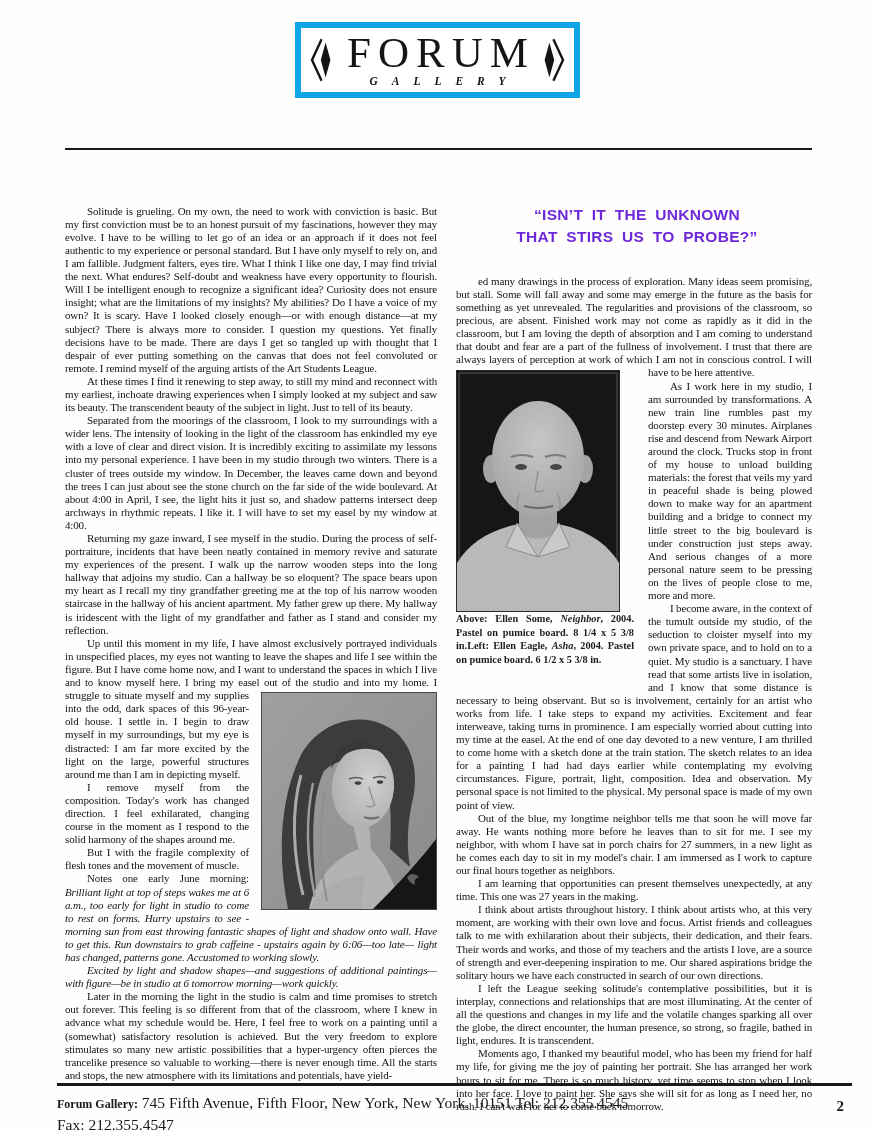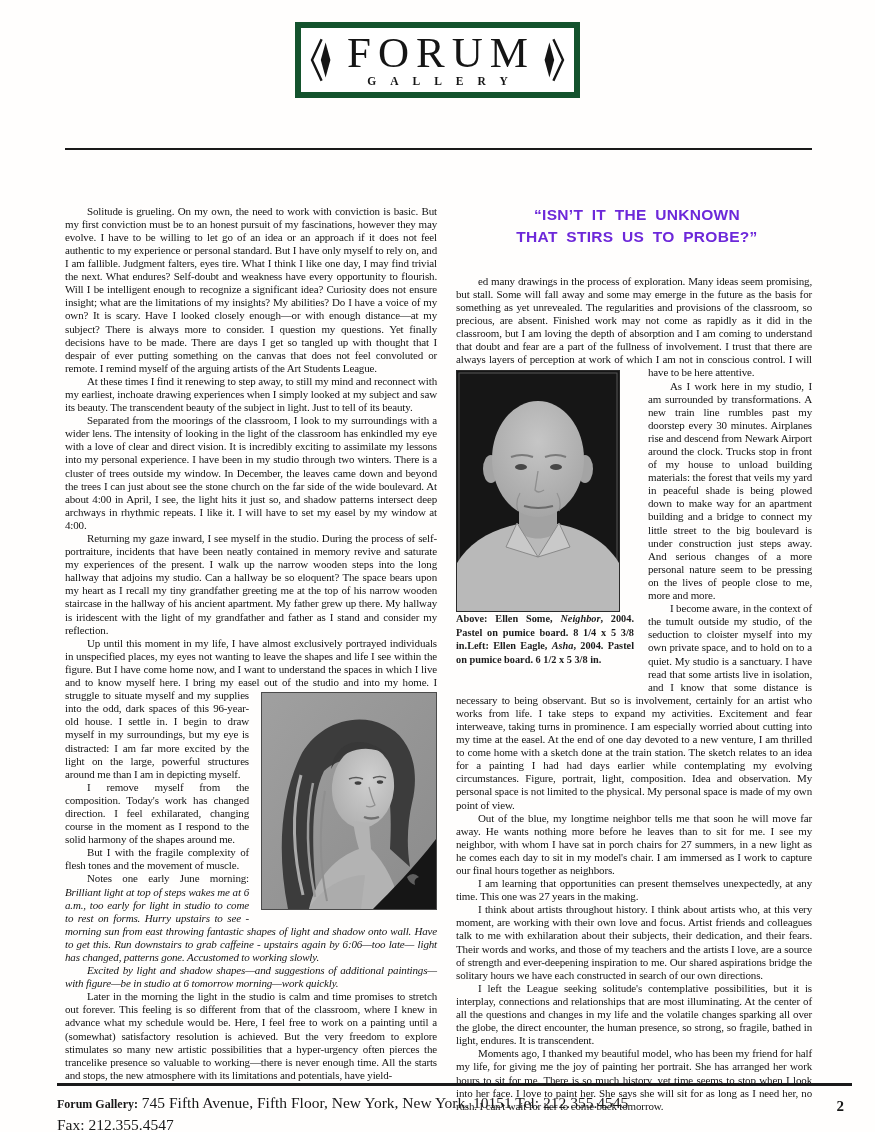--- a/index.html
+++ b/index.html
@@ -8,35 +8,35 @@
     width:875px;height:1132px;
     background:#fffefd;
     color:#141414;
     font-family:"Liberation Serif", serif;
     overflow:hidden;
   }
   
   .logo-box{
     width:fit-content;
     margin:22px auto 0;
-    border:6px solid #14532d;
+    border:6px solid #0ea5e9;
     background:#fff;
     padding:5px 7px;
     display:flex;align-items:center;gap:4px;
   }
   .logo-text{text-align:center;padding:0 4px;}
   .logo-title{
     font-family:"Liberation Serif", serif;
     font-size:43px;line-height:0.95;
     letter-spacing:7px;padding-left:7px;
     color:#151515;font-weight:500;
   }
   .logo-sub{
     font-size:11.5px;letter-spacing:14px;padding-left:14px;
-    margin-top:1px;color:#151515;font-weight:600;
+    margin-top:1px;color:#151515;font-weight:600;font-style:italic;
   }
   .ornament{display:block;}
   
   .top-rule{
     border:0;border-top:2px solid #1a1a1a;
     margin:50px 63px 24px 65px;
   }
   
   .columns{
     display:flex;gap:19px;

